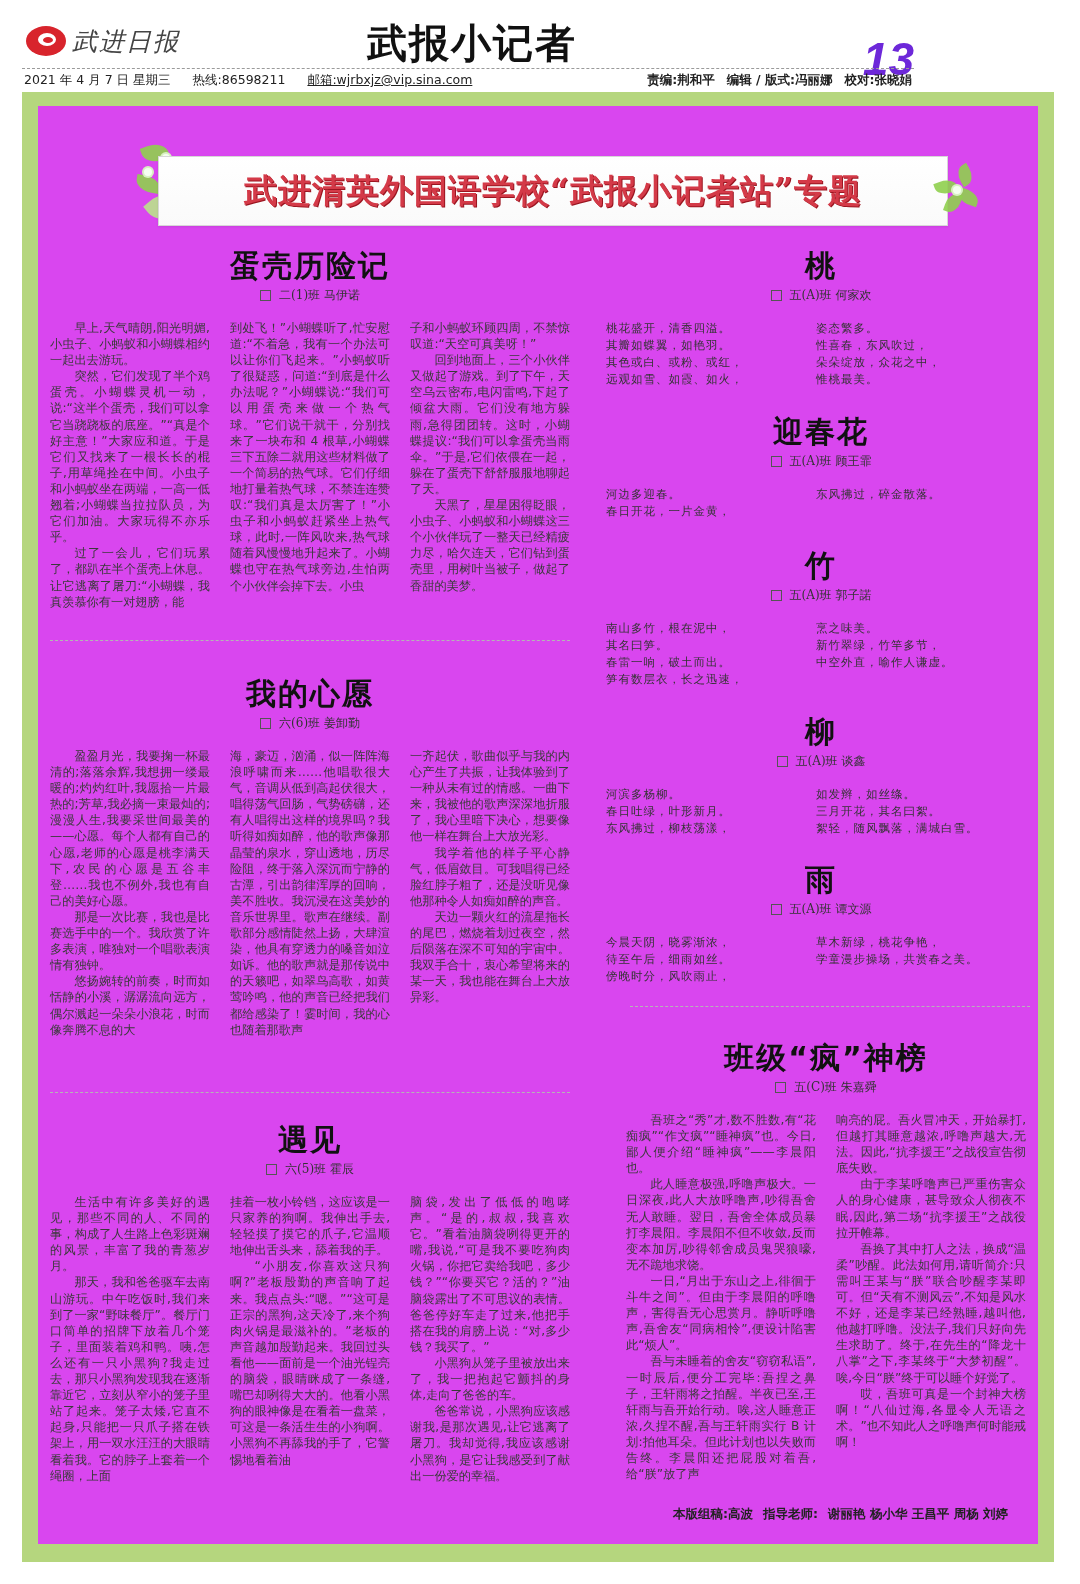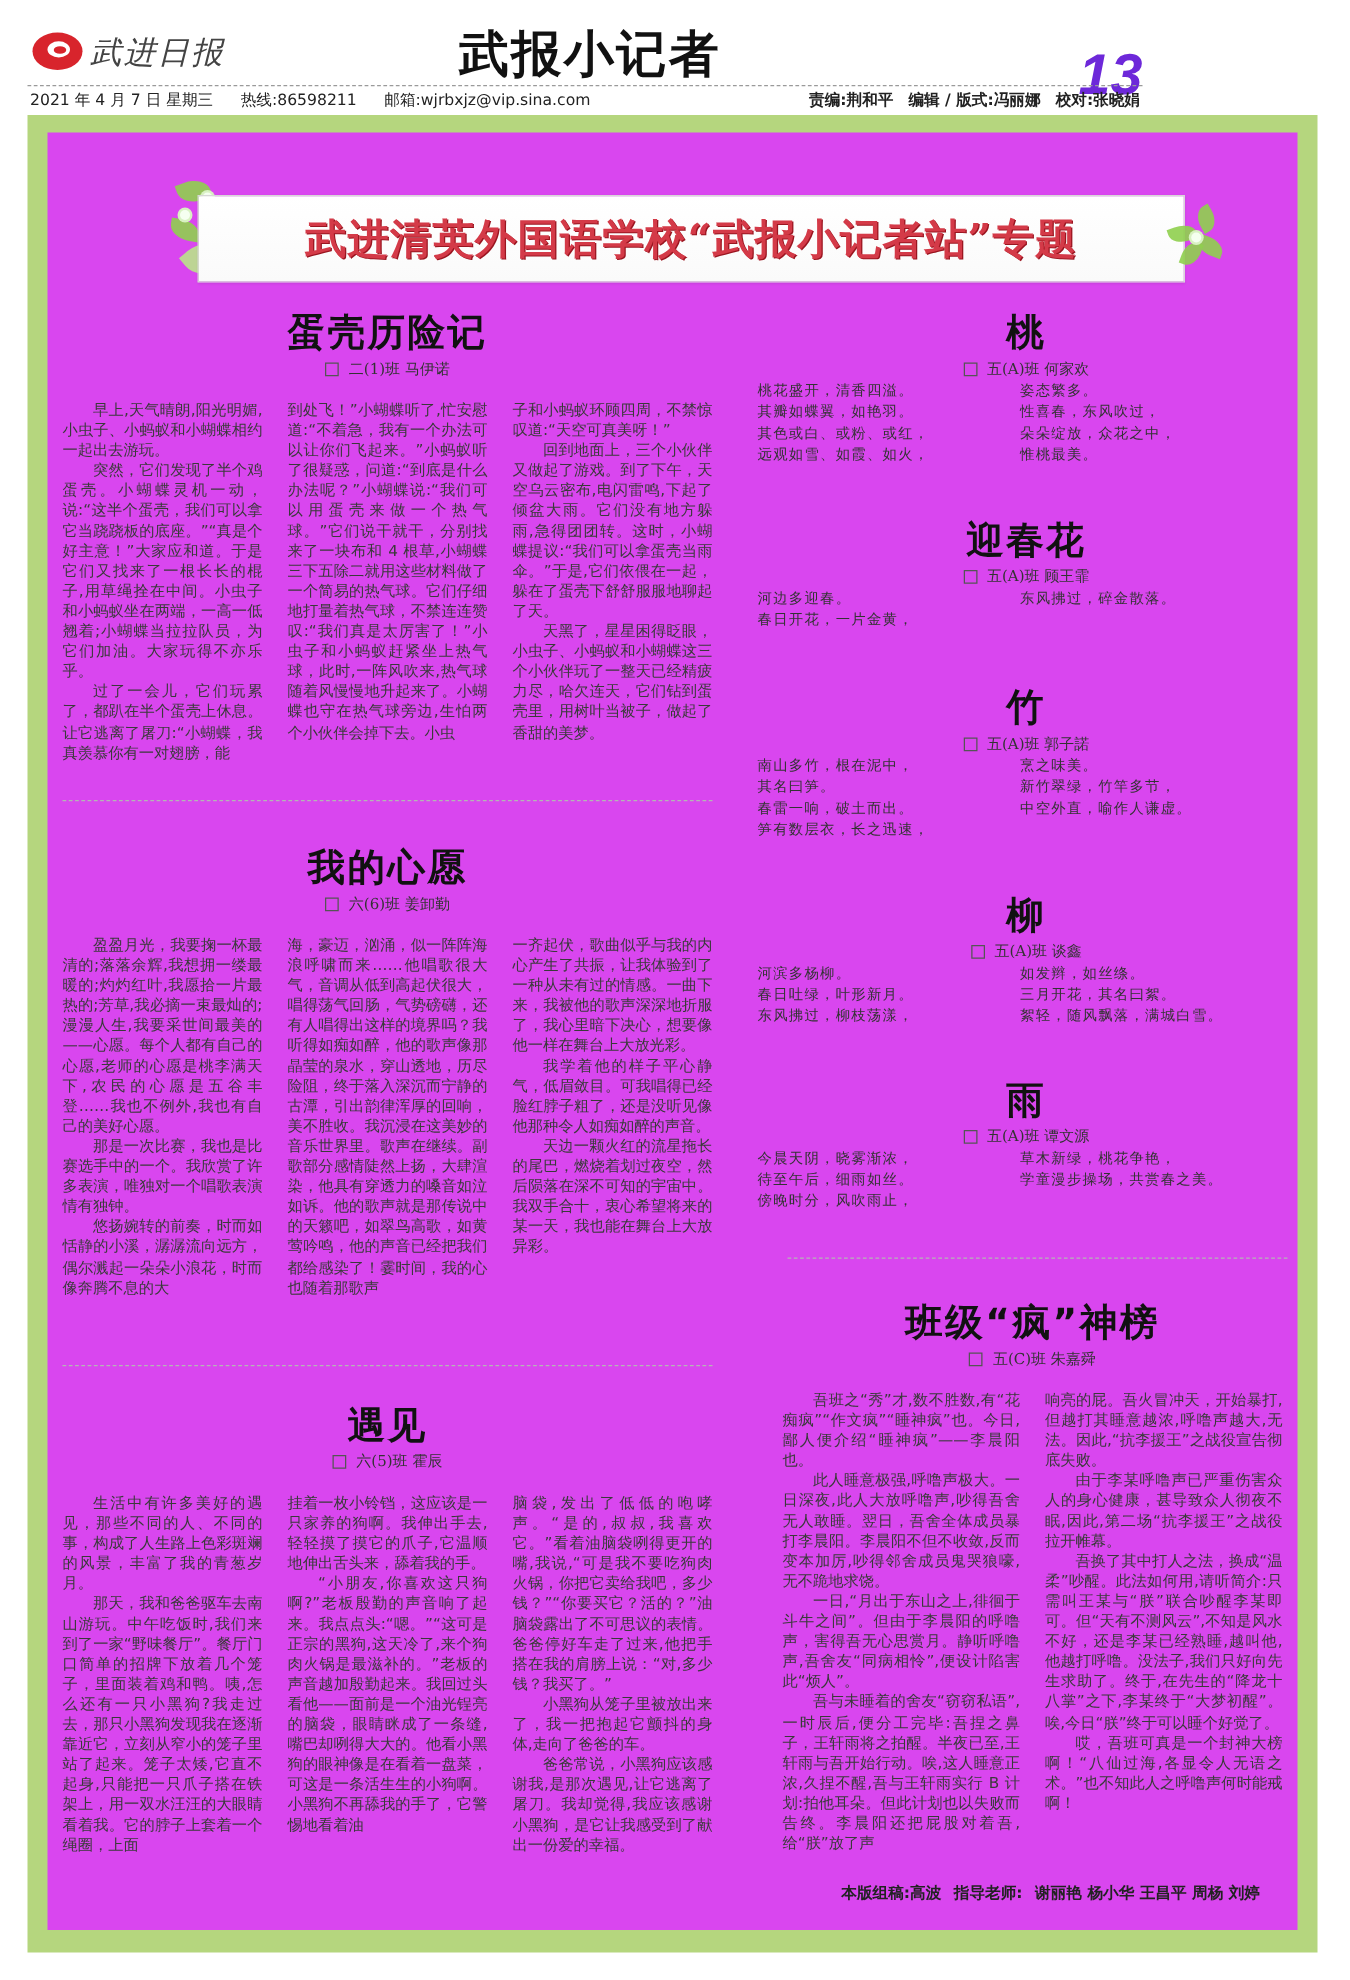--- a/index.html
+++ b/index.html
@@ -11,21 +11,21 @@
   .logo { position: absolute; left: 26px; top: 24px; display: flex; align-items: center; gap: 6px; }
   .logo-mark { width: 40px; height: 34px; position: relative; }
   .logo-mark .ring { position: absolute; left: 0; top: 2px; width: 40px; height: 30px; border-radius: 50%; background: #d8242c; }
   .logo-mark .hole { position: absolute; left: 12px; top: 9px; width: 18px; height: 13px; border-radius: 50%; background: #fff; }
   .logo-mark .swirl { position: absolute; left: 17px; top: 13px; width: 10px; height: 6px; border-radius: 50%; background: #d8242c; }
   .logo-text { font-family: "DejaVu Serif", serif; font-size: 25px; color: #444; letter-spacing: 2px; font-style: italic; }
   .page-title { position: absolute; left: 0; right: 0; top: 16px; text-align: center; font-size: 40px; font-weight: bold; color: #111; letter-spacing: 2px; }
   .page-number { position: absolute; right: 30px; top: 32px; font-size: 46px; font-weight: bold; font-style: italic; color: #6d28d9; font-family: "Liberation Sans", sans-serif; }
   .mast-rule { position: absolute; left: 22px; right: 30px; top: 68px; border-top: 1.5px dashed #9a9a9a; }
   .info-left { position: absolute; left: 24px; top: 72px; font-size: 12.5px; color: #222; display: flex; gap: 22px; }
-  .info-left .email { }
+  .info-left .email { text-decoration: underline; }
   .info-right { position: absolute; right: 32px; top: 72px; font-size: 12.5px; color: #222; display: flex; gap: 12px; font-weight: bold; }
 
   
   .frame { position: absolute; left: 22px; top: 92px; width: 1032px; height: 1470px; background: #b5d67e; }
   .frame-inner { position: absolute; left: 16px; top: 14px; width: 1000px; height: 1438px; background: #d946ef; }
 
   
   .banner { position: absolute; left: 120px; top: 50px; width: 790px; height: 70px; border: 1px solid #d7d7d7; background: linear-gradient(#ffffff, #fafafa); display: flex; align-items: center; justify-content: center; box-shadow: 0 1px 2px rgba(0,0,0,0.08); }
   .banner-text { font-family: "DejaVu Serif", serif; font-size: 33px; font-weight: bold; color: #d43a48; letter-spacing: 1px; text-shadow: 1px 1px 0 #9a1520; }
   .leaf-cluster { position: absolute; }
@@ -37,21 +37,21 @@
   .art-title { text-align: center; font-size: 30px; font-weight: bold; color: #111; letter-spacing: 2px; }
   .byline { text-align: center; font-family: "DejaVu Serif", serif; font-size: 12px; color: #333; display: flex; justify-content: center; align-items: center; gap: 8px; }
   .byline .box { width: 11px; height: 11px; border: 1px solid #555; display: inline-block; }
   .cols { display: flex; gap: 20px; margin-top: 16px; }
   .col { flex: 1; font-size: 12.2px; line-height: 16.1px; color: #3a3a3a; text-align: justify; }
   .col p { text-indent: 2em; }
   .col p.cont { text-indent: 0; }
 
   .poem { position: absolute; }
   .poem .art-title { font-size: 30px; }
-  .poem-cols { display: flex; margin-top: 0; }
+  .poem-cols { display: flex; margin-top: 16px; }
   .poem-col { width: 210px; font-family: "DejaVu Serif", serif; font-size: 11.5px; line-height: 17px; color: #333; letter-spacing: 1px; }
 
   .hdash { position: absolute; border-top: 1.5px dashed #b5b5b5; }
 
   .credits { position: absolute; right: 30px; top: 1400px; font-size: 12.5px; font-weight: bold; color: #222; display: flex; gap: 10px; }
 </style>
 </head>
 <body>
 
 <header class="masthead">

